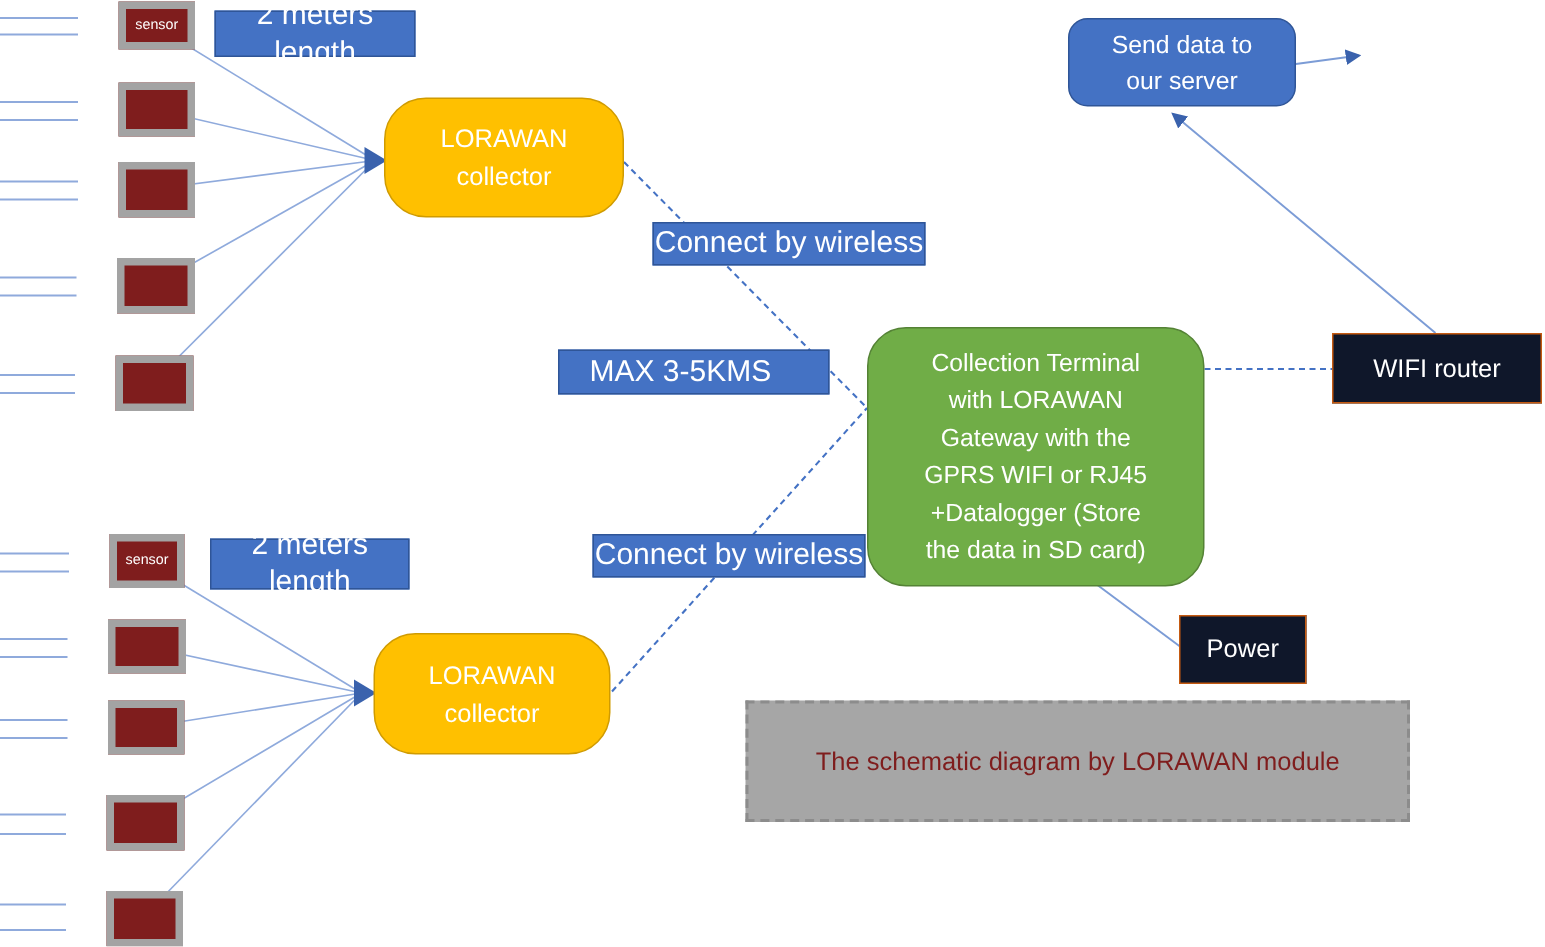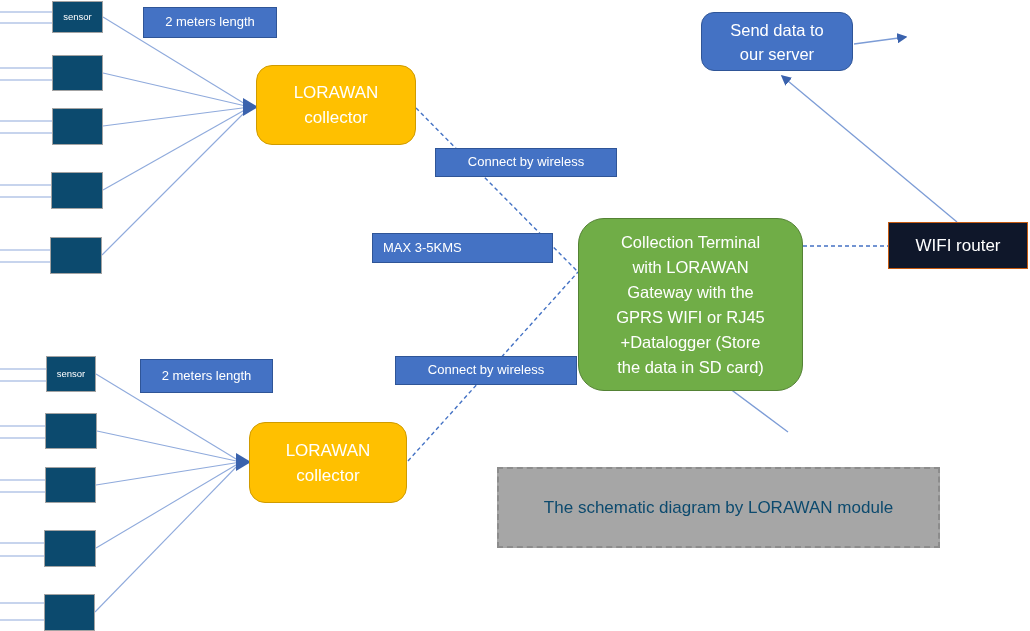--- a/index.html
+++ b/index.html
@@ -6,31 +6,31 @@
   .stage {
     position:relative; width:1030px; height:631px; overflow:hidden;
     background:#ffffff; font-family:"Liberation Sans", sans-serif;
   }
   .wires { position:absolute; left:0; top:0; width:1030px; height:631px; pointer-events:none; }
   .box {
     position:absolute; box-sizing:border-box;
     display:flex; align-items:center; justify-content:center;
     text-align:center; color:#ffffff; white-space:pre-line; line-height:1.25;
   }
-  .sensor-box { background:#0c4a6e; border:1px solid #a3a3a3; font-size:9.5px; }
-  .rect-blue  { background:#4472C4; border:1px solid #2F5597; font-size:13px; }
-  .rect-blue.left { justify-content:flex-start; padding-left:10px; text-align:left; }
-  .collector  { background:#FFC000; border:1.5px solid #D09B00; border-radius:16px;
+  .sensor-box { background:#7f1d1d; border:5px solid #a3a3a3; font-size:9.5px;margin-left:27px; }
+  .rect-blue  { background:#4472C4; border:1px solid #2F5597; font-size:20px; }
+  .rect-blue.left { justify-content:flex-start; padding-left:20px; text-align:left; }
+  .collector  { background:#FFC000; border:1.5px solid #D09B00; border-radius:28px;
                 font-size:17px; line-height:25px; }
   .terminal   { background:#70AD47; border:1.5px solid #548235; border-radius:26px;
                 font-size:16.5px; line-height:25px; padding:6px 4px; }
   .round-blue { background:#4472C4; border:1.5px solid #2F5597; border-radius:13px;
-                font-size:16.5px; line-height:24px; }
+                font-size:16.5px; line-height:24px;margin-left:11px; }
   .orange     { background:#0f172a; border:1.5px solid #C55A11; font-size:17px; }
-  .caption    { background:#A6A6A6; border:2px dashed #8C8C8C; font-size:17px; color:#0c4a6e; }
+  .caption    { background:#A6A6A6; border:2px dashed #8C8C8C; font-size:17px; color:#7f1d1d; }
 </style>
 </head>
 <body>
 
 <div class="stage">
 
   <svg class="wires" viewBox="0 0 1030 631" xmlns="http://www.w3.org/2000/svg">
     <defs>
       <marker id="arrow" viewBox="0 0 10 10" refX="8.5" refY="5" markerWidth="8" markerHeight="8" orient="auto-start-reverse">
         <path d="M0,0 L10,5 L0,10 z" fill="#3A62AD"></path>
@@ -131,20 +131,23 @@
   <div class="box round-blue" style="left:701px;top:12px;width:152px;height:59px;">
     <span>Send data to
 our server</span>
   </div>
 
 
   <div class="box orange" style="left:888px;top:222px;width:140px;height:47px;">
     <span>WIFI router</span>
   </div>
 
+  <div class="box orange" style="left:786px;top:410px;width:85px;height:46px;">
+    <span>Power</span>
+  </div>
 
   <div class="box caption" style="left:497px;top:467px;width:443px;height:81px;">
     <span>The schematic diagram by LORAWAN module</span>
   </div>
 
   <div class="box sensor-box" style="left:46px;top:356px;width:50px;height:36px;">
     <span>sensor</span>
   </div>
   <div class="box sensor-box" style="left:45px;top:413px;width:52px;height:36px;"></div>
   <div class="box sensor-box" style="left:45px;top:467px;width:51px;height:36px;"></div>

